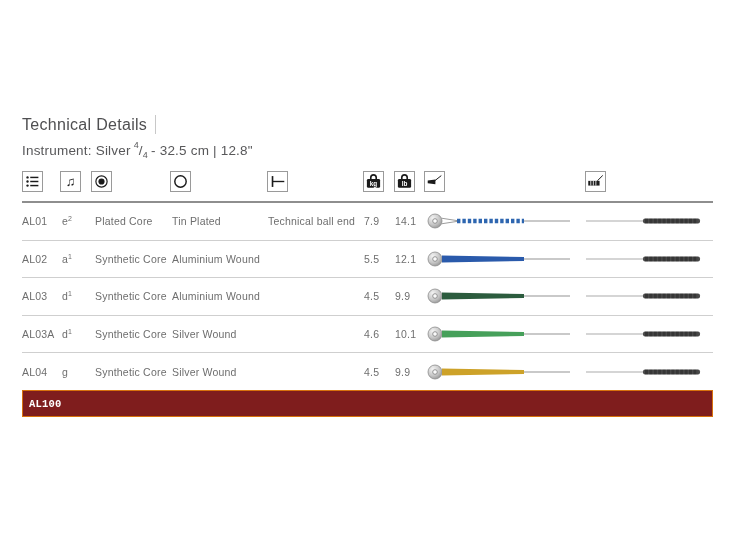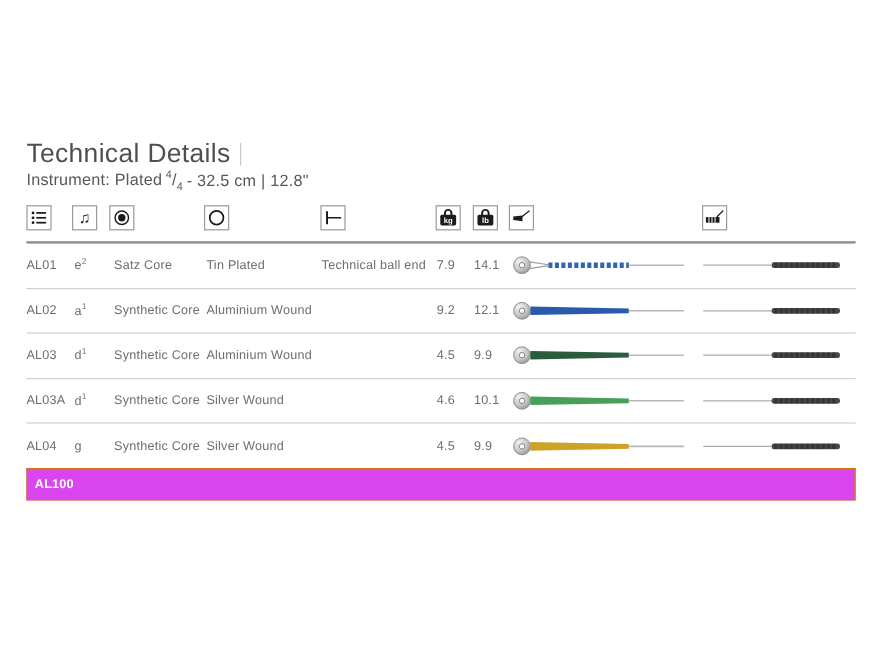--- a/index.html
+++ b/index.html
@@ -2,21 +2,21 @@
 <html><head>
 <meta charset="utf-8">
 <style>
   html,body{margin:0;padding:0;background:#fff;}
   .stage{position:relative;width:735px;height:542px;background:#fff;overflow:hidden;
          font-family:"Liberation Sans",sans-serif;}
   .content{position:absolute;left:22px;top:112px;width:691px;}
 
   
   .title-row{position:absolute;top:3px;left:0;display:flex;align-items:center;}
-  .page-title{font-size:22px;font-weight:500;color:#4f4f51;letter-spacing:.3px;}
+  .page-title{font-size:16px;font-weight:500;color:#4f4f51;letter-spacing:.3px;}
   .title-divider{display:inline-block;width:0;height:19px;border-left:1px solid #c8c8c8;margin-left:8px;}
   .subtitle{position:absolute;top:29px;left:0;font-size:13.5px;color:#58585a;letter-spacing:.2px;}
   .subtitle sup{font-size:9px;position:relative;top:-1px;margin-left:3px;}
   .subtitle sub{font-size:9px;}
   .subtitle .suffix{margin-left:3px;}
 
   
   .icon-row{position:absolute;top:59px;left:0;width:100%;height:24px;}
   .hicon{position:absolute;top:0;width:21px;height:21px;border:1px solid #9a9a9a;
          display:flex;align-items:center;justify-content:center;background:#fff;box-sizing:border-box;}
@@ -68,21 +68,21 @@
 </svg>
 
 <div class="stage">
   <div class="content">
 
     <div class="title-row">
       <span class="page-title">Technical Details</span>
       <span class="title-divider"></span>
     </div>
 
-    <div class="subtitle"><span>Instrument: Plated</span><sup>4</sup><span>/</span><sub>4</sub><span class="suffix">- 32.5 cm | 12.8"</span></div>
+    <div class="subtitle"><span>Instrument: Silver</span><sup>4</sup><span>/</span><sub>4</sub><span class="suffix">- 32.5 cm | 12.8"</span></div>
 
     <div class="icon-row">
       <span class="hicon" style="left:0">
         <svg viewBox="0 0 21 21" width="19" height="19" fill="#1b1b1b">
           <circle cx="5" cy="6" r="1.3"></circle>
             <rect x="8" y="5.2" width="9" height="1.6"></rect>
           <circle cx="5" cy="10.5" r="1.3"></circle>
             <rect x="8" y="9.7" width="9" height="1.6"></rect>
           <circle cx="5" cy="15" r="1.3"></circle>
             <rect x="8" y="14.2" width="9" height="1.6"></rect>
@@ -136,21 +136,21 @@
           <line x1="8.1" y1="9.8" x2="8.1" y2="15" stroke="#fff" stroke-width="0.9"></line>
           <line x1="10.9" y1="9.8" x2="10.9" y2="15" stroke="#fff" stroke-width="0.9"></line>
         </svg>
       </span>
     </div>
 
     <div class="rows">
   <div class="row style-spiral" style="--silk: #2e66b0;">
     <span class="cell c-article">AL01</span>
     <span class="cell c-note"><span>e</span><sup>2</sup></span>
-    <span class="cell c-core">Satz Core</span>
+    <span class="cell c-core">Plated Core</span>
     <span class="cell c-winding">Tin Plated</span>
     <span class="cell c-end">Technical ball end</span>
     <span class="cell c-kg">7.9</span>
     <span class="cell c-lb">14.1</span>
     <span class="cell c-ball">
       <svg viewBox="0 0 146 20" width="146" height="20">
         <circle cx="9" cy="10" r="7" fill="url(#ballg)" stroke="#8d8d8d" stroke-width="0.8"></circle>
         <circle cx="9" cy="10" r="2.3" fill="#fafafa" stroke="#808080" stroke-width="0.8"></circle>
         <path class="loop" d="M15.5 7.2 L31 9.6 M15.5 12.8 L31 10.4" stroke="#9d9d9d" stroke-width="1" fill="none"></path>
         <polygon class="silk solid-part" points="16,6.4 98,8 98,12 16,13.6"></polygon>
@@ -166,21 +166,21 @@
       </svg>
     </span>
   </div>
 
   <div class="row style-solid no-loop" style="--silk: #2a5aab;">
     <span class="cell c-article">AL02</span>
     <span class="cell c-note"><span>a</span><sup>1</sup></span>
     <span class="cell c-core">Synthetic Core</span>
     <span class="cell c-winding">Aluminium Wound</span>
     <span class="cell c-end"></span>
-    <span class="cell c-kg">9.2</span>
+    <span class="cell c-kg">5.5</span>
     <span class="cell c-lb">12.1</span>
     <span class="cell c-ball">
       <svg viewBox="0 0 146 20" width="146" height="20">
         <circle cx="9" cy="10" r="7" fill="url(#ballg)" stroke="#8d8d8d" stroke-width="0.8"></circle>
         <circle cx="9" cy="10" r="2.3" fill="#fafafa" stroke="#808080" stroke-width="0.8"></circle>
         <path class="loop" d="M15.5 7.2 L31 9.6 M15.5 12.8 L31 10.4" stroke="#9d9d9d" stroke-width="1" fill="none"></path>
         <polygon class="silk solid-part" points="16,6.4 98,8 98,12 16,13.6"></polygon>
         <line class="silk spiral-part" x1="31" y1="10" x2="98" y2="10" stroke-width="4.6" stroke-dasharray="3.4 2"></line>
         <line x1="98" y1="10" x2="144" y2="10" stroke="#b7b7b7" stroke-width="1.3"></line>
       </svg>
@@ -269,18 +269,18 @@
     <span class="cell c-peg">
       <svg viewBox="0 0 118 12" width="118" height="12">
         <line x1="1" y1="6" x2="58" y2="6" stroke="#ababab" stroke-width="1.1"></line>
         <rect x="58" y="3.6" width="57" height="4.8" rx="2" fill="#4a4a4a"></rect>
         <line x1="60" y1="6" x2="113" y2="6" stroke="#232323" stroke-width="4.4" stroke-dasharray="3 1.4" opacity="0.5"></line>
       </svg>
     </span>
   </div>
 </div>
 
-    <div class="set-row" style="background: #d946ef;">
+    <div class="set-row" style="background: #7f1d1d; font-family: Liberation Mono, monospace;">
       <span class="cell set-article">AL100</span>
     </div>
 
   </div>
 </div>
 
 </body></html>

